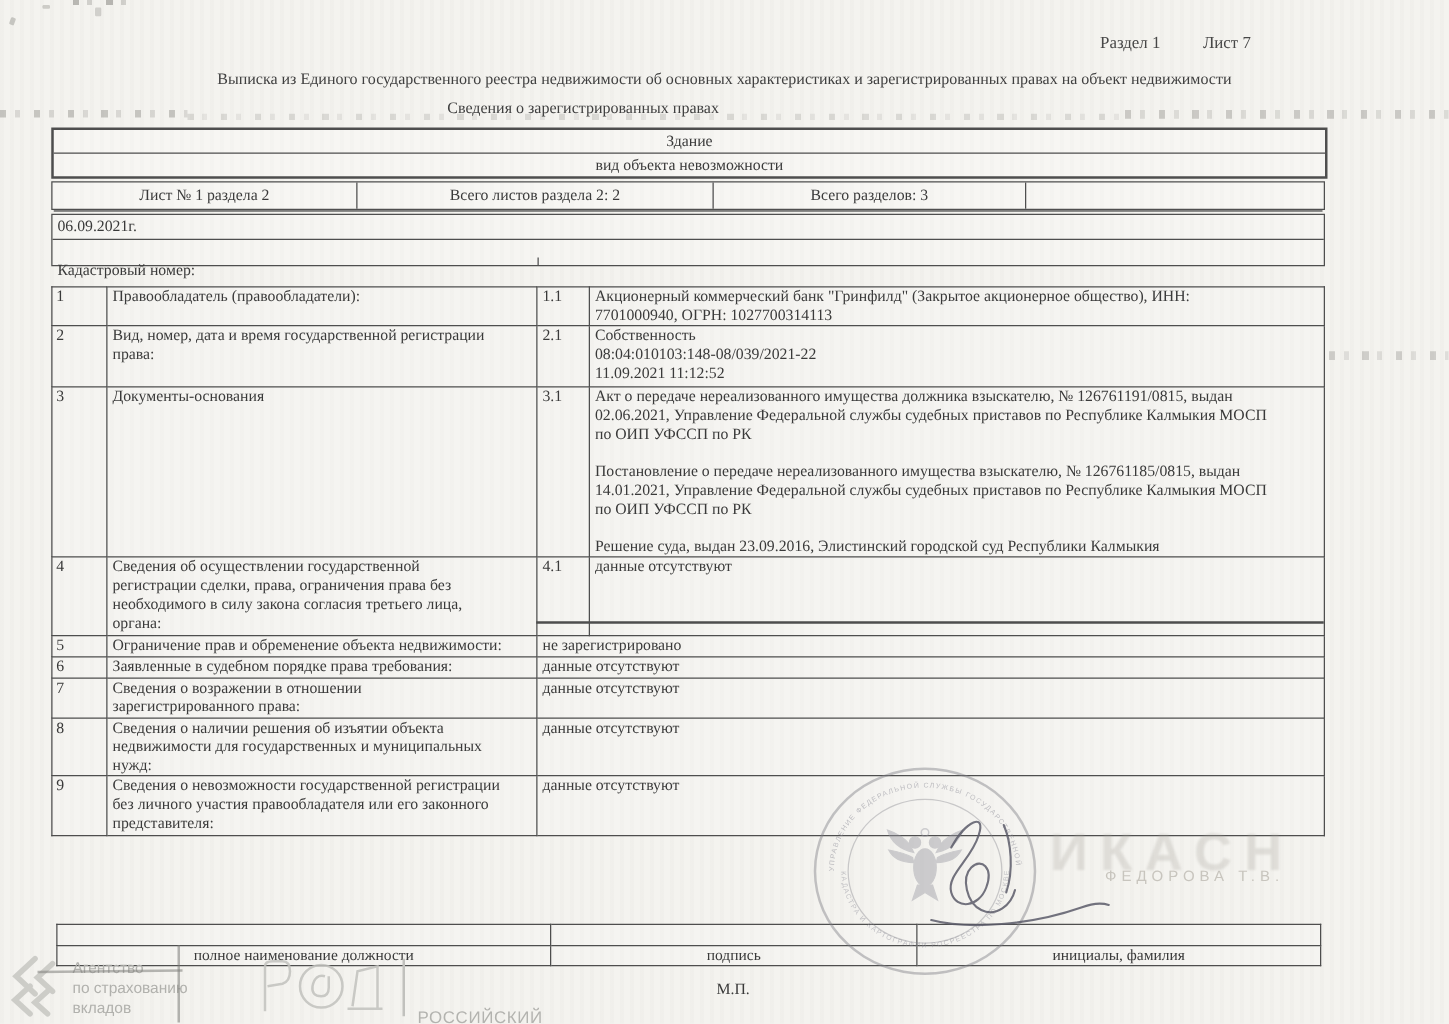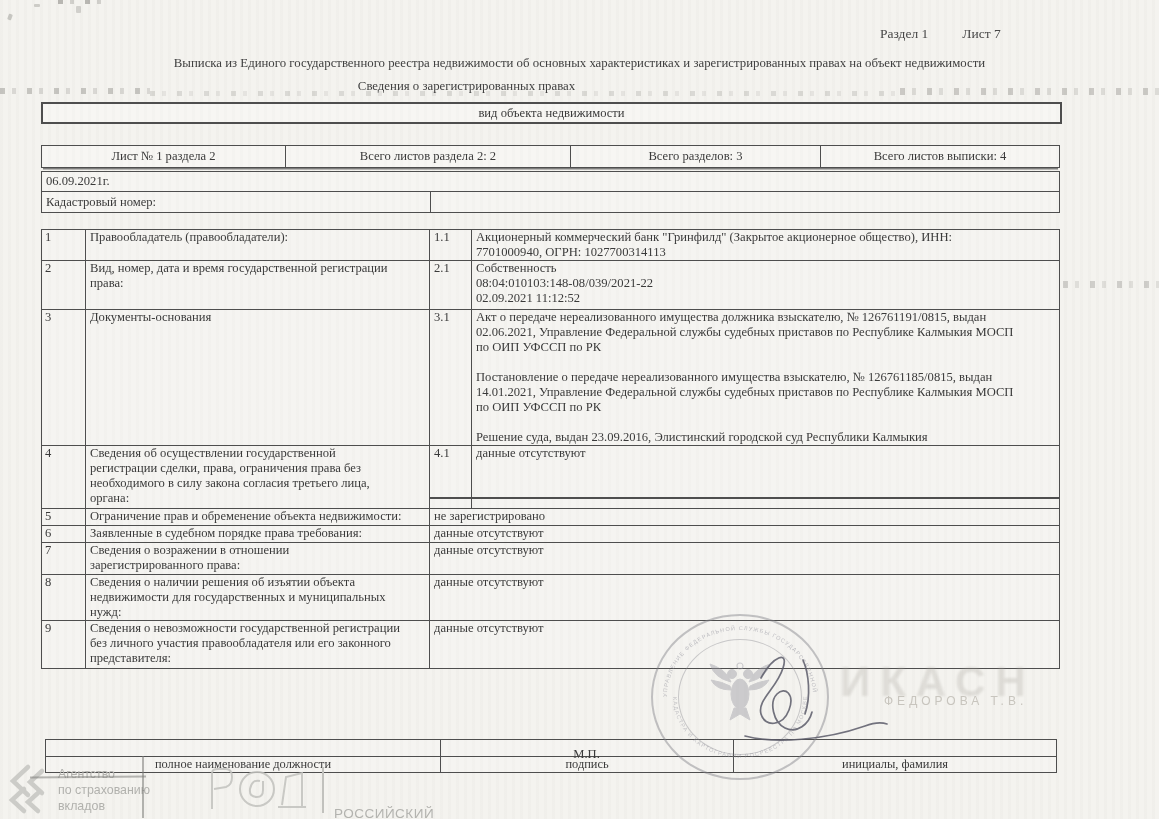--- a/index.html
+++ b/index.html
@@ -32,36 +32,36 @@
   .sheets .c{line-height:20px;font-size:12.6px;text-align:center;box-sizing:border-box;}
   .sheets .c1{width:244px;border-right:1.5px solid #4e4e4e;}
   .sheets .c2{width:285px;border-right:1.5px solid #4e4e4e;}
   .sheets .c3{width:250px;border-right:1.5px solid #4e4e4e;}
   .sheets .c4{flex:1;}
 
   
   .datebox{top:171px;left:41px;width:1017px;border:1.6px solid #4e4e4e;background:rgba(255,255,255,.2);}
   .datebox .dr{height:19px;line-height:19px;padding-left:4px;border-bottom:1.5px solid #4e4e4e;font-size:12.6px;}
   .datebox .kr{height:20px;display:flex;font-size:12.6px;}
-  .datebox .kc1{width:389px;line-height:20px;padding-left:4px;border-right:1.5px solid #4e4e4e;box-sizing:border-box;}
+  .datebox .kc1{width:389px;line-height:20px;padding-left:4px;border-right:1.5px solid #4e4e4e;box-sizing:border-box;margin-top:14px;}
   .datebox .kc2{flex:1;line-height:20px;padding-left:4px;}
 
   
   .maintbl{top:229px;left:41px;}
   table.main{border-collapse:collapse;table-layout:fixed;width:1018px;background:rgba(255,255,255,.15);}
   table.main td{border:1.5px solid #4e4e4e;vertical-align:top;padding:0 4px;font-size:12.6px;line-height:15px;overflow:hidden;}
   table.main td.num{padding-left:3px;}
   .lines div{min-height:15px;}
   .row4-subline{top:497px;left:429px;width:630px;height:1.6px;background:#4e4e4e;z-index:1;}
 
   
   .foottbl{top:739px;left:45px;}
   table.foot{border-collapse:collapse;table-layout:fixed;width:1011px;background:rgba(255,255,255,.15);}
   table.foot td{border:1.5px solid #4e4e4e;font-size:12.4px;text-align:center;padding:0;}
-  .mp{top:747px;left:440px;width:293px;text-align:center;font-size:12.6px;}
+  .mp{top:784px;left:440px;width:293px;text-align:center;font-size:12.6px;}
 
   
   .stamp{top:614px;left:651px;width:178px;height:166px;z-index:2;}
   .stamp .outer{position:absolute;inset:0;border:2px solid rgba(128,128,136,.45);border-radius:50%;}
   .stamp .mid{position:absolute;inset:25px 27px;border:1.4px solid rgba(128,128,136,.38);border-radius:50%;}
   .stamp svg{position:absolute;inset:0;}
   .signature{top:648px;left:715px;width:180px;height:120px;z-index:3;}
 
   .registrar{top:694px;left:884px;font-family:"Liberation Sans",sans-serif;font-size:12px;
              letter-spacing:4px;color:#c8c5be;z-index:1;}
@@ -95,28 +95,28 @@
 <div class="dashes" style="top:281px;left:1063px;width:96px;height:7px;opacity:.4;"></div>
 
 <div class="abs corner">
   <span>Раздел 1</span>
   <span>Лист 7</span>
 </div>
 <div class="abs title1 t-center">Выписка из Единого государственного реестра недвижимости об основных характеристиках и зарегистрированных правах на объект недвижимости</div>
 <div class="abs title2 t-center">Сведения о зарегистрированных правах</div>
 
 <div class="abs objbox">
-  <div class="r2 t-center">вид объекта недвижимости</div>
+  <div class="r1 t-center">Здание</div>
+  <div class="r2 t-center">вид объекта невозможности</div>
 </div>
 
 <div class="abs sheets">
   <div class="c c1">Лист № 1 раздела 2</div>
   <div class="c c2">Всего листов раздела 2: 2</div>
   <div class="c c3">Всего разделов: 3</div>
-  <div class="c c4">Всего листов выписки: 4</div>
 </div>
 
 <div class="abs datebox">
   <div class="dr">06.09.2021г.</div>
   <div class="kr">
     <div class="kc1">Кадастровый номер:</div>
   </div>
 </div>
 
 <div class="abs maintbl">
@@ -142,21 +142,21 @@
     <tr style="height:49px">
       <td class="num">2</td>
       <td class="lines">
             <div>Вид, номер, дата и время государственной регистрации</div>
             <div>права:</div>
           </td>
       <td>2.1</td>
       <td class="lines">
             <div>Собственность</div>
             <div>08:04:010103:148-08/039/2021-22</div>
-            <div>02.09.2021 11:12:52</div>
+            <div>11.09.2021 11:12:52</div>
           </td>
     </tr>
     <tr style="height:136px">
       <td class="num">3</td>
       <td class="lines">
             <div>Документы-основания</div>
           </td>
       <td>3.1</td>
       <td class="lines">
             <div>Акт о передаче нереализованного имущества должника взыскателю, № 126761191/0815, выдан</div>

